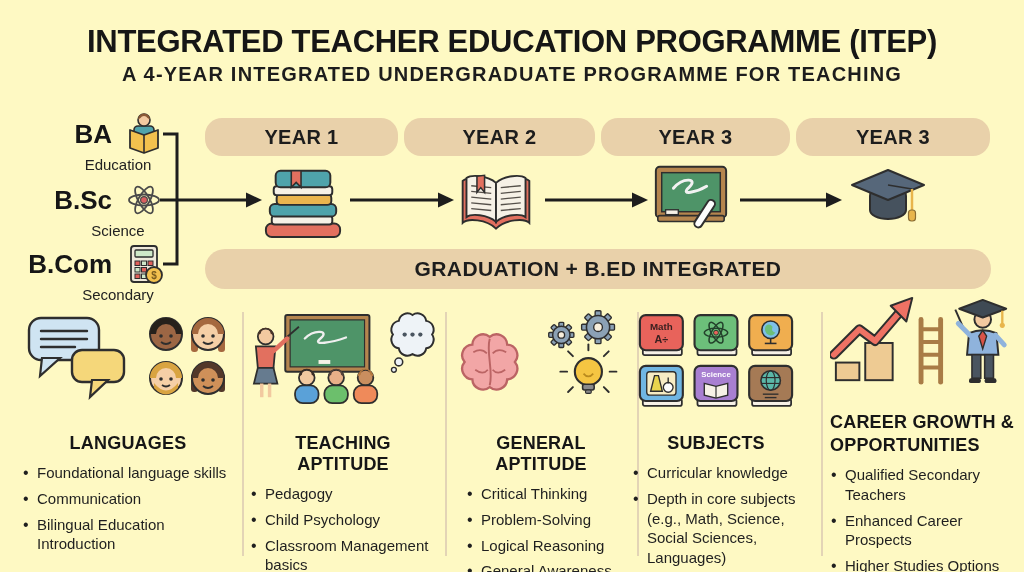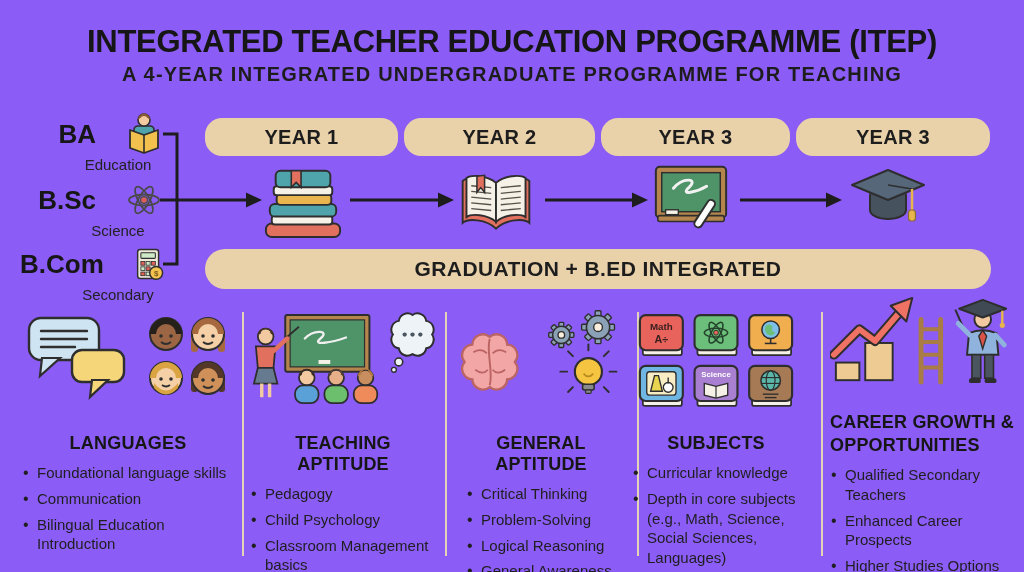--- a/index.html
+++ b/index.html
@@ -1,31 +1,31 @@
 <!DOCTYPE html>
 <html><head>
 <meta charset="utf-8">
 <style>
   html,body{margin:0;padding:0;background:#888;}
   .stage{
     position:relative;width:1024px;height:572px;margin:0 auto;
-    background:#8b5cf6;overflow:hidden;
+    background:#fef9c3;overflow:hidden;
     font-family:"Liberation Sans",sans-serif;color:#1d1d1d;
   }
   .title{
     position:absolute;top:24px;left:0;width:1024px;text-align:center;
     font-size:31px;font-weight:bold;letter-spacing:-0.3px;white-space:nowrap;color:#161616;
   }
   .subtitle{
     position:absolute;top:63px;left:0;width:1024px;text-align:center;
     font-size:20px;font-weight:bold;letter-spacing:1.2px;white-space:nowrap;color:#1d1d1d;
   }
   .connectors{position:absolute;left:0;top:0;width:1024px;height:572px;pointer-events:none;}
   .degree{position:absolute;left:20px;width:152px;}
-  .degree-row{display:flex;align-items:center;justify-content:flex-end;gap:28px;padding-right:8px;}
+  .degree-row{display:flex;align-items:center;justify-content:flex-end;gap:12px;padding-right:8px;}
   .degree-abbr{font-size:26px;font-weight:bold;color:#161616;}
   .degree-field{text-align:center;padding-left:44px;font-size:15px;margin-top:0px;color:#222;}
   .pill{
     position:absolute;top:118px;height:38px;border-radius:17px;background:#e9d1aa;
     text-align:center;line-height:38px;font-size:20px;font-weight:bold;color:#1d1d1d;letter-spacing:0.3px;
   }
   .year-icon{position:absolute;top:158px;}
   .banner{
     position:absolute;left:205px;top:249px;width:786px;height:40px;border-radius:20px;background:#e9d1aa;
     text-align:center;line-height:40px;font-size:21px;font-weight:bold;letter-spacing:0.4px;color:#1d1d1d;

